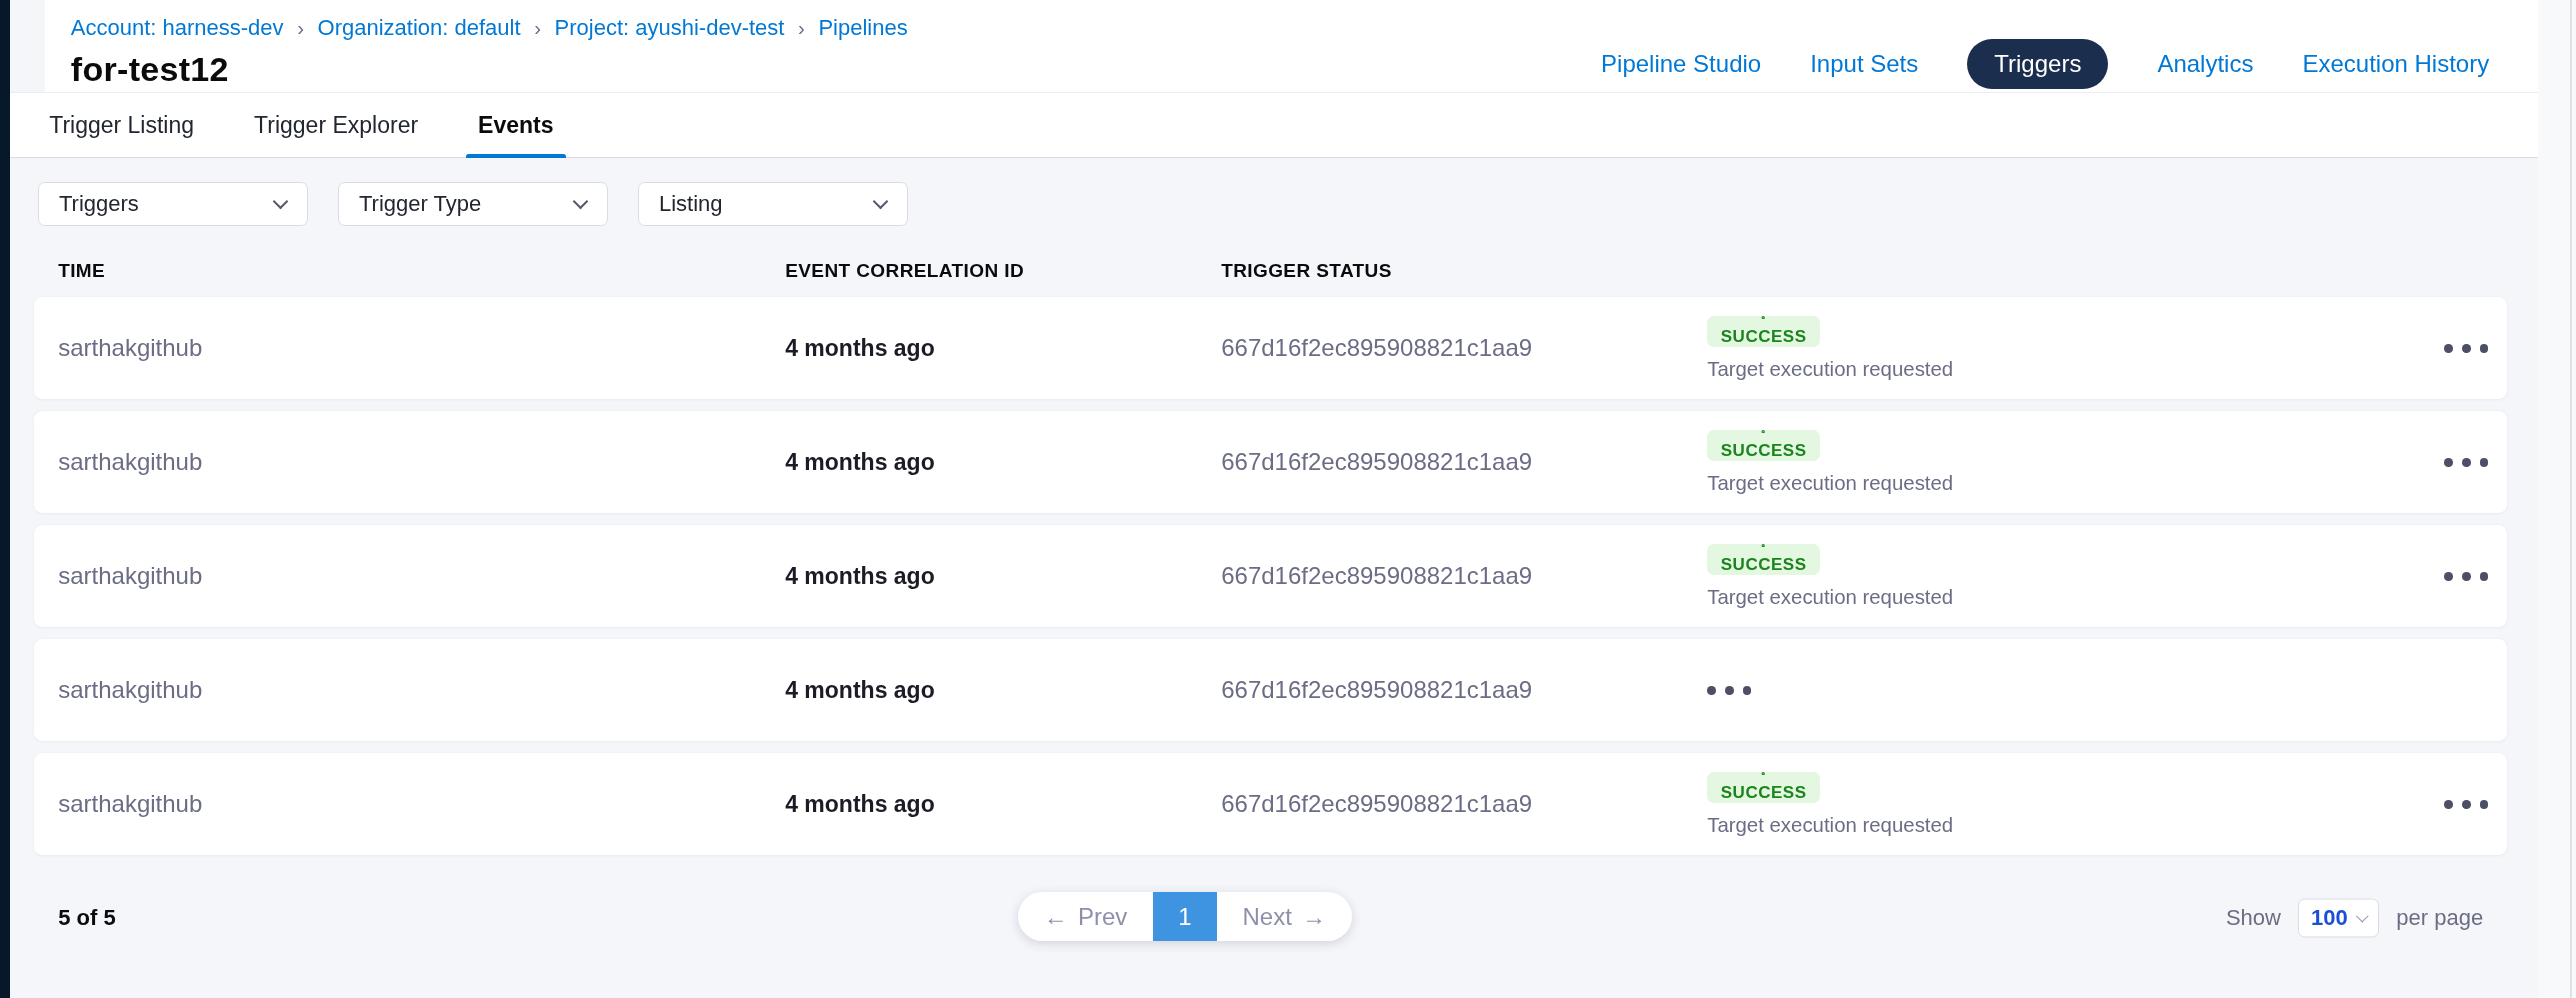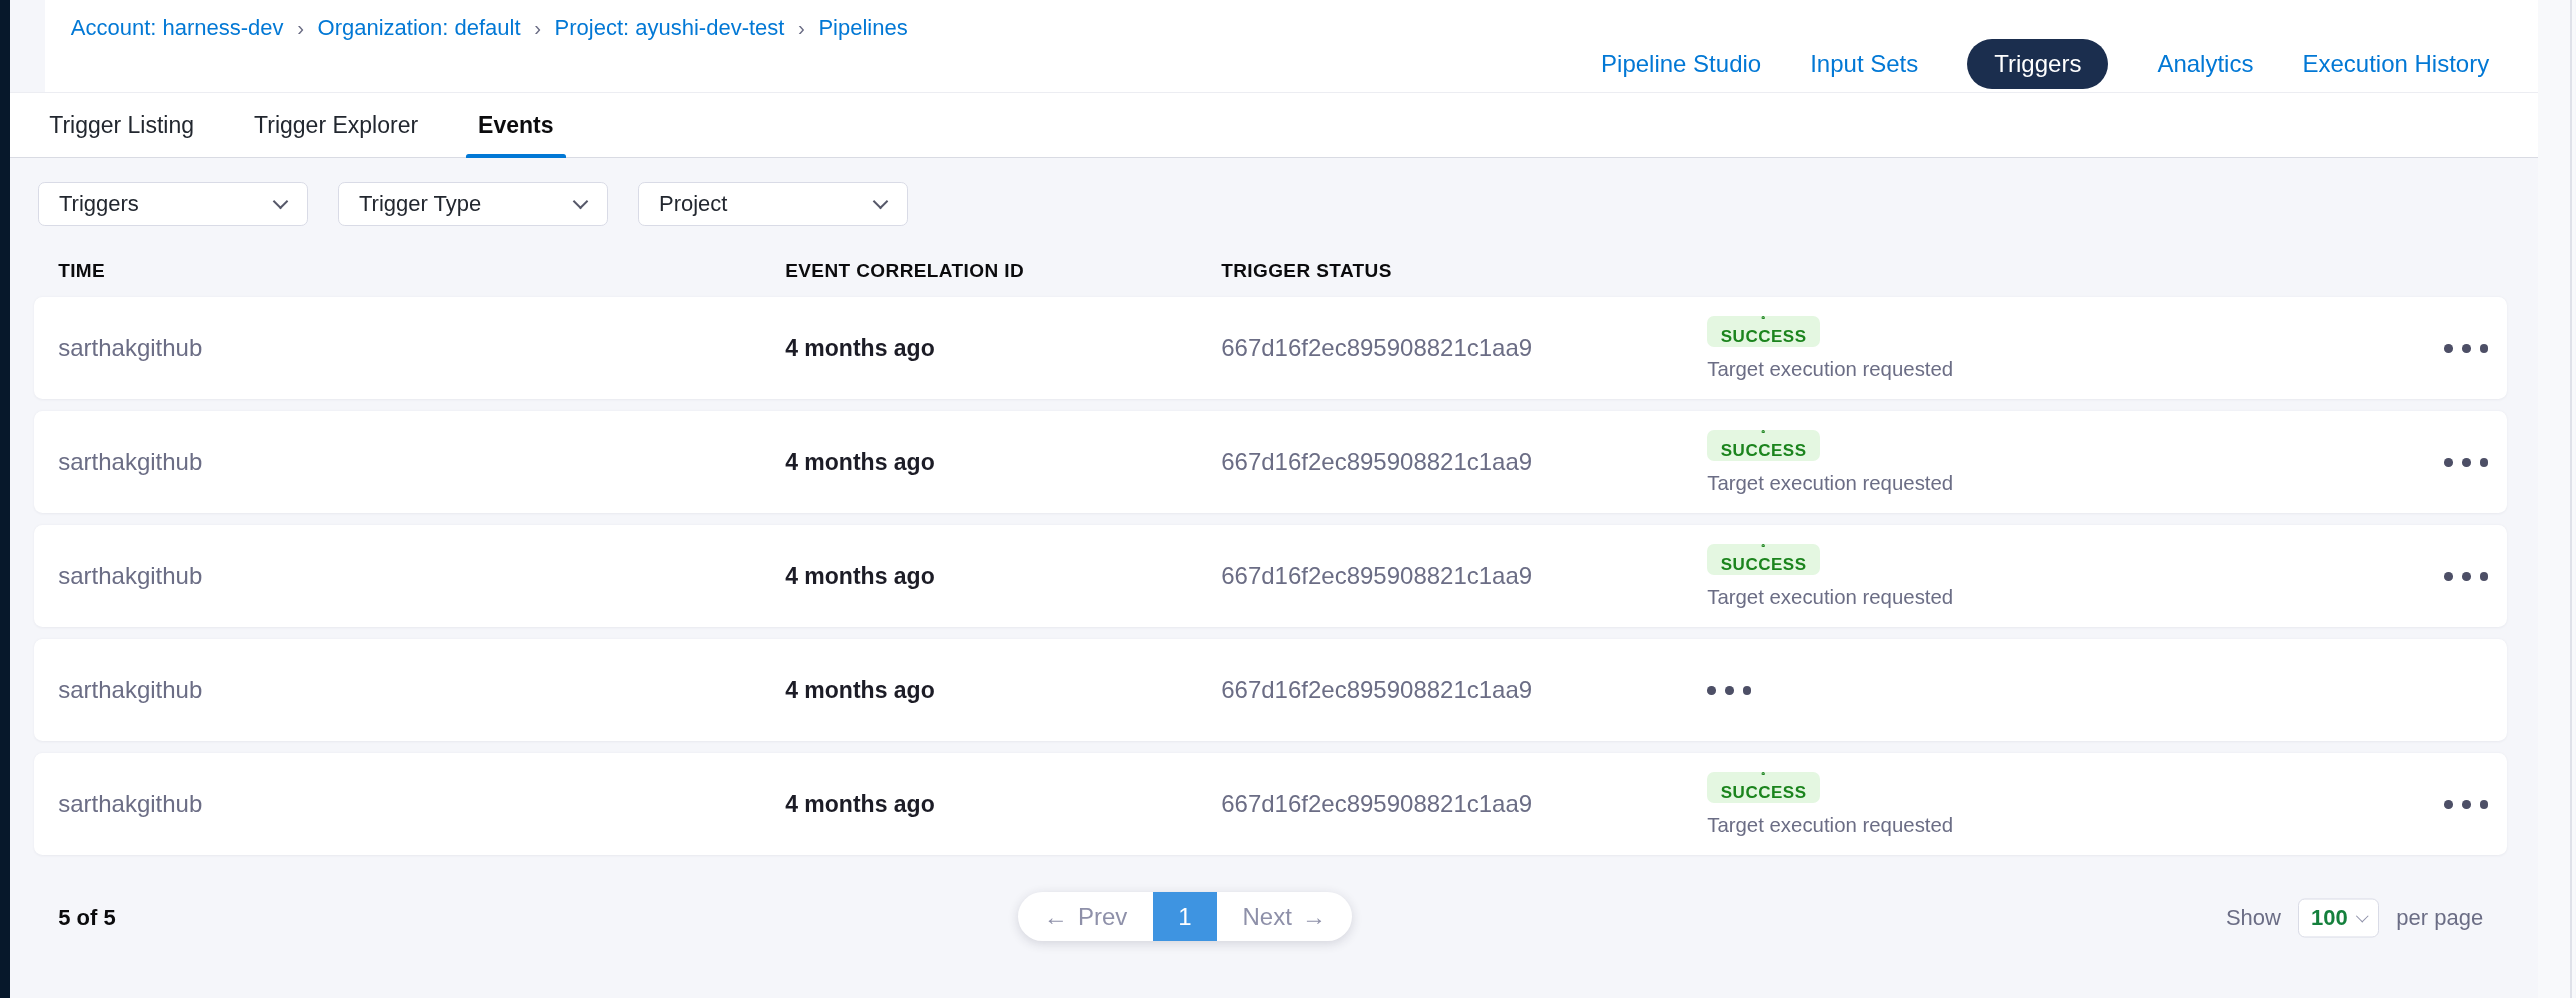--- a/index.html
+++ b/index.html
@@ -73,41 +73,42 @@
   .count-text { position:absolute; left:24px; top:50%; transform:translateY(-50%); font-size:22px; font-weight:600; color:#0b0b0d; }
   .pagination { position:absolute; left:984px; top:0; height:49px; background:#fff; border-radius:25px;
                 box-shadow:0 2.6px 10.2px rgba(35,36,60,0.16); display:flex; align-items:stretch; overflow:hidden; }
   .page-btn { display:flex; align-items:center; gap:10.2px; padding:0 25.6px; font-size:24px; color:#8e90a9; cursor:pointer; background:none; border:none; font-family:inherit; }
   .page-active { width:64px; background:#3e94e1; color:#fff; display:flex; align-items:center; justify-content:center;
                  font-size:24px; cursor:pointer; border:none; font-family:inherit; }
   .page-size { position:absolute; right:24px; top:50%; transform:translateY(-50%); display:flex; align-items:center; gap:17px;
                font-size:22px; color:#6b6d85; }
   .size-select { height:39px; min-width:80px; background:#fff; border:1.3px solid #d9dbe6; border-radius:6.8px;
                  display:flex; align-items:center; justify-content:center; gap:10.2px; padding:0 12px;
-                 font-size:22px; font-weight:600; color:#15803d; cursor:pointer; }
+                 font-size:22px; font-weight:600; color:#1d4ed8; cursor:pointer; }
   .size-select .chevron { width:8.5px; height:8.5px; border-width:1.7px; margin-top:-3.4px; border-color:#8e90a9; }
 </style>
 </head>
 <body>
 
 <div class="app">
   <div class="sidebar-edge"></div>
 
   <div class="main">
 
     <header class="page-header">
       <nav class="breadcrumb">
         <span class="crumb-link">Account: harness-dev</span>
         <span class="crumb-sep">›</span>
         <span class="crumb-link">Organization: default</span>
         <span class="crumb-sep">›</span>
         <span class="crumb-link">Project: ayushi-dev-test</span>
         <span class="crumb-sep">›</span>
         <span class="crumb-link">Pipelines</span>
       </nav>
+      <h1 class="page-title">for-test12</h1>
 
       <nav class="top-nav">
         <span class="nav-link">Pipeline Studio</span>
         <span class="nav-link">Input Sets</span>
         <span class="nav-pill">Triggers</span>
         <span class="nav-link">Analytics</span>
         <span class="nav-link">Execution History</span>
       </nav>
     </header>
 
@@ -125,21 +126,21 @@
       <div class="filters">
         <div class="filter-select">
           <span>Triggers</span>
           <span class="chevron"></span>
         </div>
         <div class="filter-select">
           <span>Trigger Type</span>
           <span class="chevron"></span>
         </div>
         <div class="filter-select">
-          <span>Project</span>
+          <span>Listing</span>
           <span class="chevron"></span>
         </div>
       </div>
 
       <div class="thead">
         <span>TIME</span>
         <span>EVENT CORRELATION ID</span>
         <span>TRIGGER STATUS</span>
         <span></span>
       </div>

